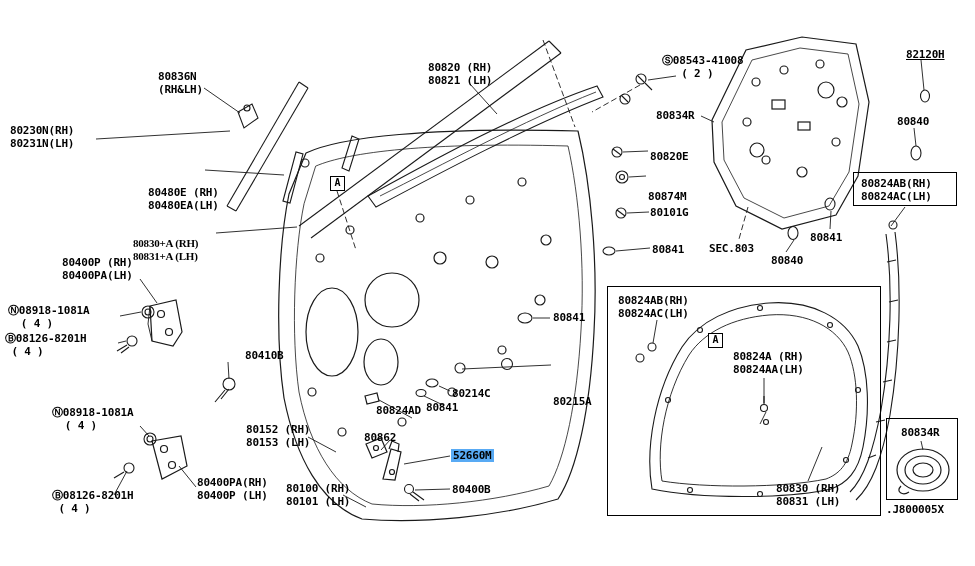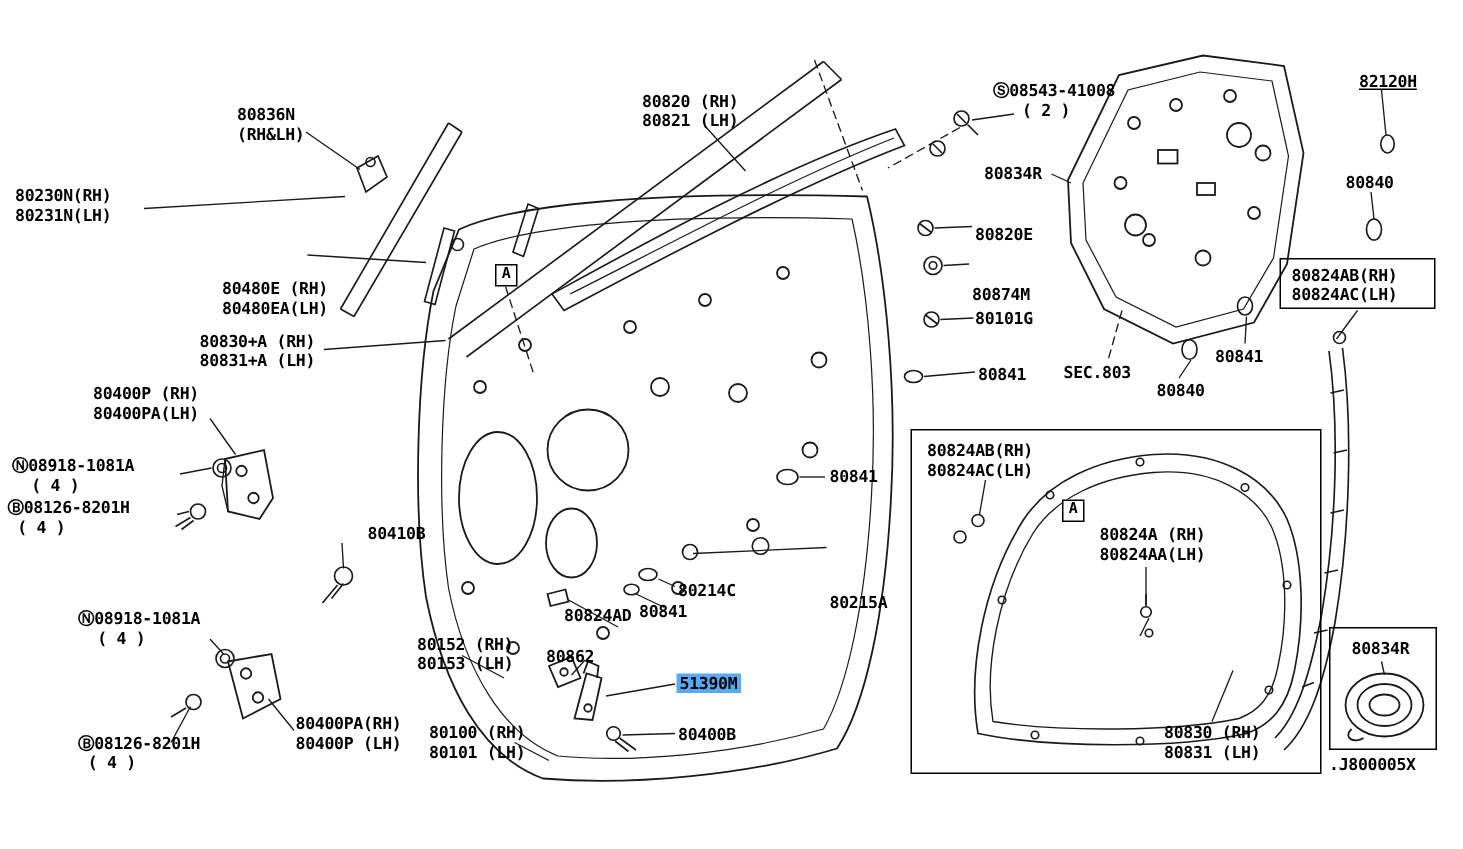--- a/index.html
+++ b/index.html
@@ -228,32 +228,32 @@
 
   <div class="marker" style="left:330px; top:176px;">A</div>
   <div class="marker" style="left:708px; top:333px;">A</div>
 
   <div class="lbl" style="left:138px; top:70px;margin-left:20px;">80836N
 (RH&amp;LH)</div>
   <div class="lbl" style="left:10px;  top:124px;">80230N(RH)
 80231N(LH)</div>
   <div class="lbl" style="left:148px; top:154px;margin-top:32px;">80480E (RH)
 80480EA(LH)</div>
-  <div class="lbl" style="left:133px; top:221px;">80830+A (RH)
+  <div class="lbl" style="left:133px; top:237px;font-family:Liberation Serif, serif;">80830+A (RH)
 80831+A (LH)</div>
   <div class="lbl" style="left:62px;  top:256px;">80400P (RH)
 80400PA(LH)</div>
   <div class="lbl" style="left:8px;   top:304px;">Ⓝ08918-1081A
   ( 4 )</div>
   <div class="lbl" style="left:5px;   top:332px;">Ⓑ08126-8201H
  ( 4 )</div>
   <div class="lbl" style="left:205px; top:349px;margin-left:40px;">80410B</div>
   <div class="lbl" style="left:52px;  top:406px;">Ⓝ08918-1081A
   ( 4 )</div>
-  <div class="lbl" style="left:246px; top:423px;margin-left:32px;">80152 (RH)
+  <div class="lbl" style="left:246px; top:423px;">80152 (RH)
 80153 (LH)</div>
   <div class="lbl" style="left:197px; top:476px;">80400PA(RH)
 80400P (LH)</div>
   <div class="lbl" style="left:286px; top:482px;">80100 (RH)
 80101 (LH)</div>
   <div class="lbl" style="left:52px;  top:489px;">Ⓑ08126-8201H
  ( 4 )</div>
   <div class="lbl" style="left:428px; top:61px;">80820 (RH)
 80821 (LH)</div>
   <div class="lbl" style="left:662px; top:54px;">Ⓢ08543-41008
@@ -273,20 +273,20 @@
   <div class="lbl" style="left:618px; top:294px;">80824AB(RH)
 80824AC(LH)</div>
   <div class="lbl" style="left:553px; top:311px;">80841</div>
   <div class="lbl" style="left:733px; top:350px;">80824A (RH)
 80824AA(LH)</div>
   <div class="lbl" style="left:553px; top:359px;margin-top:36px;">80215A</div>
   <div class="lbl" style="left:452px; top:387px;">80214C</div>
   <div class="lbl" style="left:426px; top:401px;">80841</div>
   <div class="lbl" style="left:376px; top:404px;">80824AD</div>
   <div class="lbl" style="left:364px; top:431px;">80862</div>
-  <div class="lbl hl" style="left:451px; top:449px;">51390M</div>
+  <div class="lbl hl" style="left:451px; top:449px;">52660M</div>
   <div class="lbl" style="left:452px; top:483px;">80400B</div>
   <div class="lbl" style="left:776px; top:482px;">80830 (RH)
 80831 (LH)</div>
   <div class="lbl" style="left:901px; top:426px;">80834R</div>
   <div class="lbl" style="left:886px; top:503px;">.J800005X</div>
 
 </div>
 
 </body></html>

